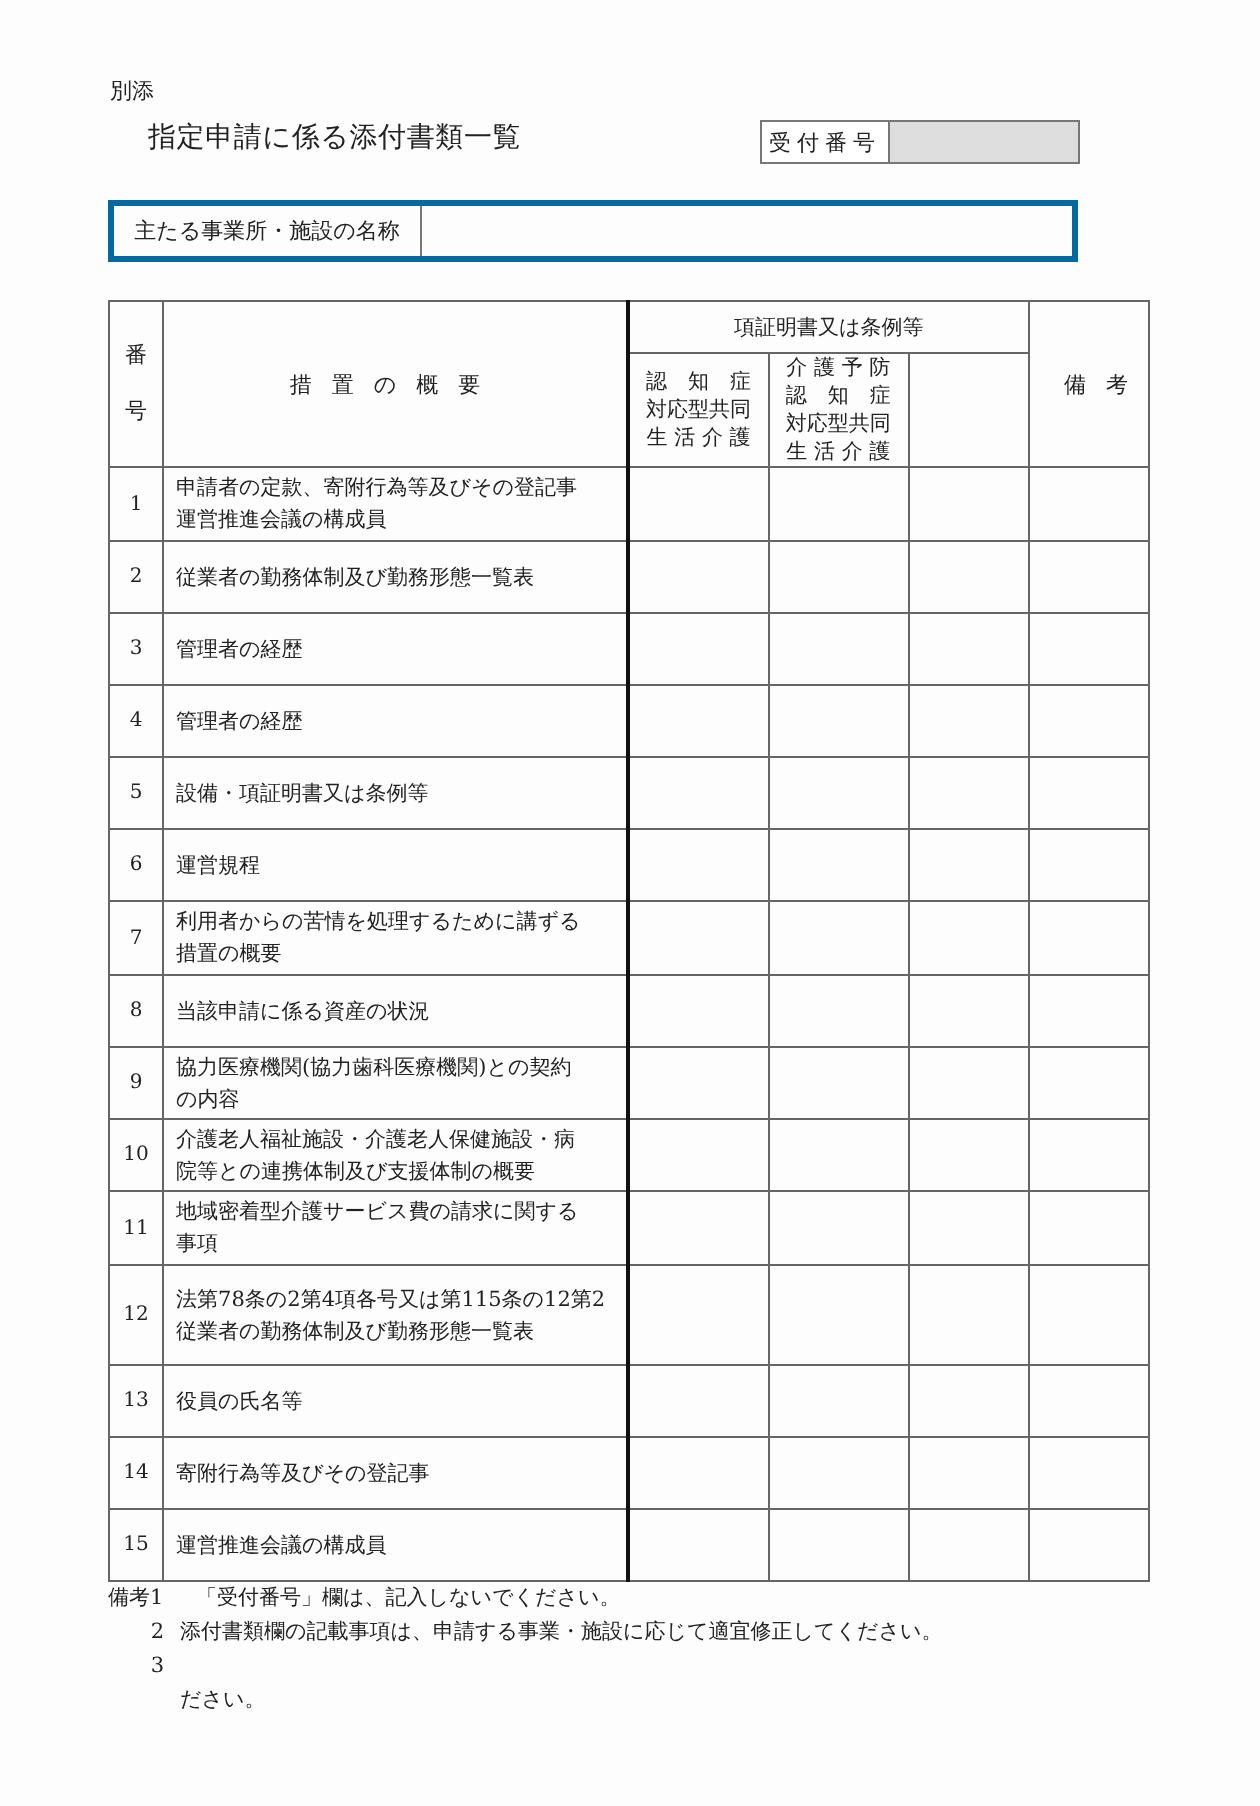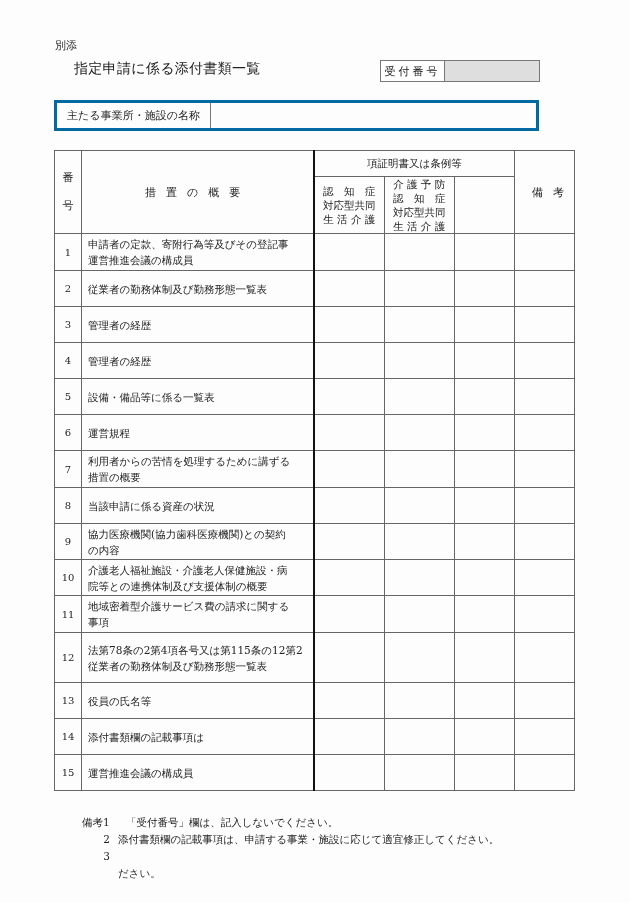--- a/index.html
+++ b/index.html
@@ -35,21 +35,21 @@
   .c-c { width: 60px; }
   .c-note { width: 60px; }
   .hdr-no { font-size: 11px; line-height: 28px; text-align:center; }
   .hdr-doc { font-size: 11px; letter-spacing: 10px; text-align: center; }
   .hdr-kind { font-size: 10.5px; text-align: center; height: 25px; }
   .hdr-sub { font-size: 10.5px; text-align: center; line-height: 14px; vertical-align: middle; }
   .hdr-note { font-size: 11px; letter-spacing: 10px; text-align: right; }
   .doc-cell { padding: 0 4px 0 6px !important; line-height: 16px; font-size: 10.5px; }
   .num-cell { font-size: 10px; text-align: center; }
 
-  .notes { left: 54px; top: 814px; font-size: 10.5px; line-height: 17px; width: 540px; margin-left: 28px; }
+  .notes { left: 54px; top: 791px; font-size: 10.5px; line-height: 17px; width: 540px; }
   .notes .row { display: flex; }
   .notes .k { width: 36px; }
   .notes .k2 { width: 36px; text-align: right; padding-right: 8px; box-sizing: border-box; }
   .notes .cont { padding-left: 36px; }
 </style>
 </head>
 <body>
 
 <div class="abs t-annex">別添</div>
 <div class="abs t-title">指定申請に係る添付書類一覧</div>
@@ -136,21 +136,21 @@
           <div>管理者の経歴</div>
         </td>
         <td></td>
         <td></td>
         <td></td>
         <td></td>
       </tr>
       <tr style="height: 36px;">
         <td class="num-cell">5</td>
         <td class="doc-cell thick-r">
-          <div>設備・備品等に係る一覧表</div>
+          <div>設備・項証明書又は条例等</div>
         </td>
         <td></td>
         <td></td>
         <td></td>
         <td></td>
       </tr>
       <tr style="height: 36px;">
         <td class="num-cell">6</td>
         <td class="doc-cell thick-r">
           <div>運営規程</div>
@@ -231,21 +231,21 @@
           <div>役員の氏名等</div>
         </td>
         <td></td>
         <td></td>
         <td></td>
         <td></td>
       </tr>
       <tr style="height: 36px;">
         <td class="num-cell">14</td>
         <td class="doc-cell thick-r">
-          <div>添付書類欄の記載事項は</div>
+          <div>寄附行為等及びその登記事</div>
         </td>
         <td></td>
         <td></td>
         <td></td>
         <td></td>
       </tr>
       <tr style="height: 36px; margin-top: 38px;">
         <td class="num-cell">15</td>
         <td class="doc-cell thick-r">
           <div>運営推進会議の構成員</div>

